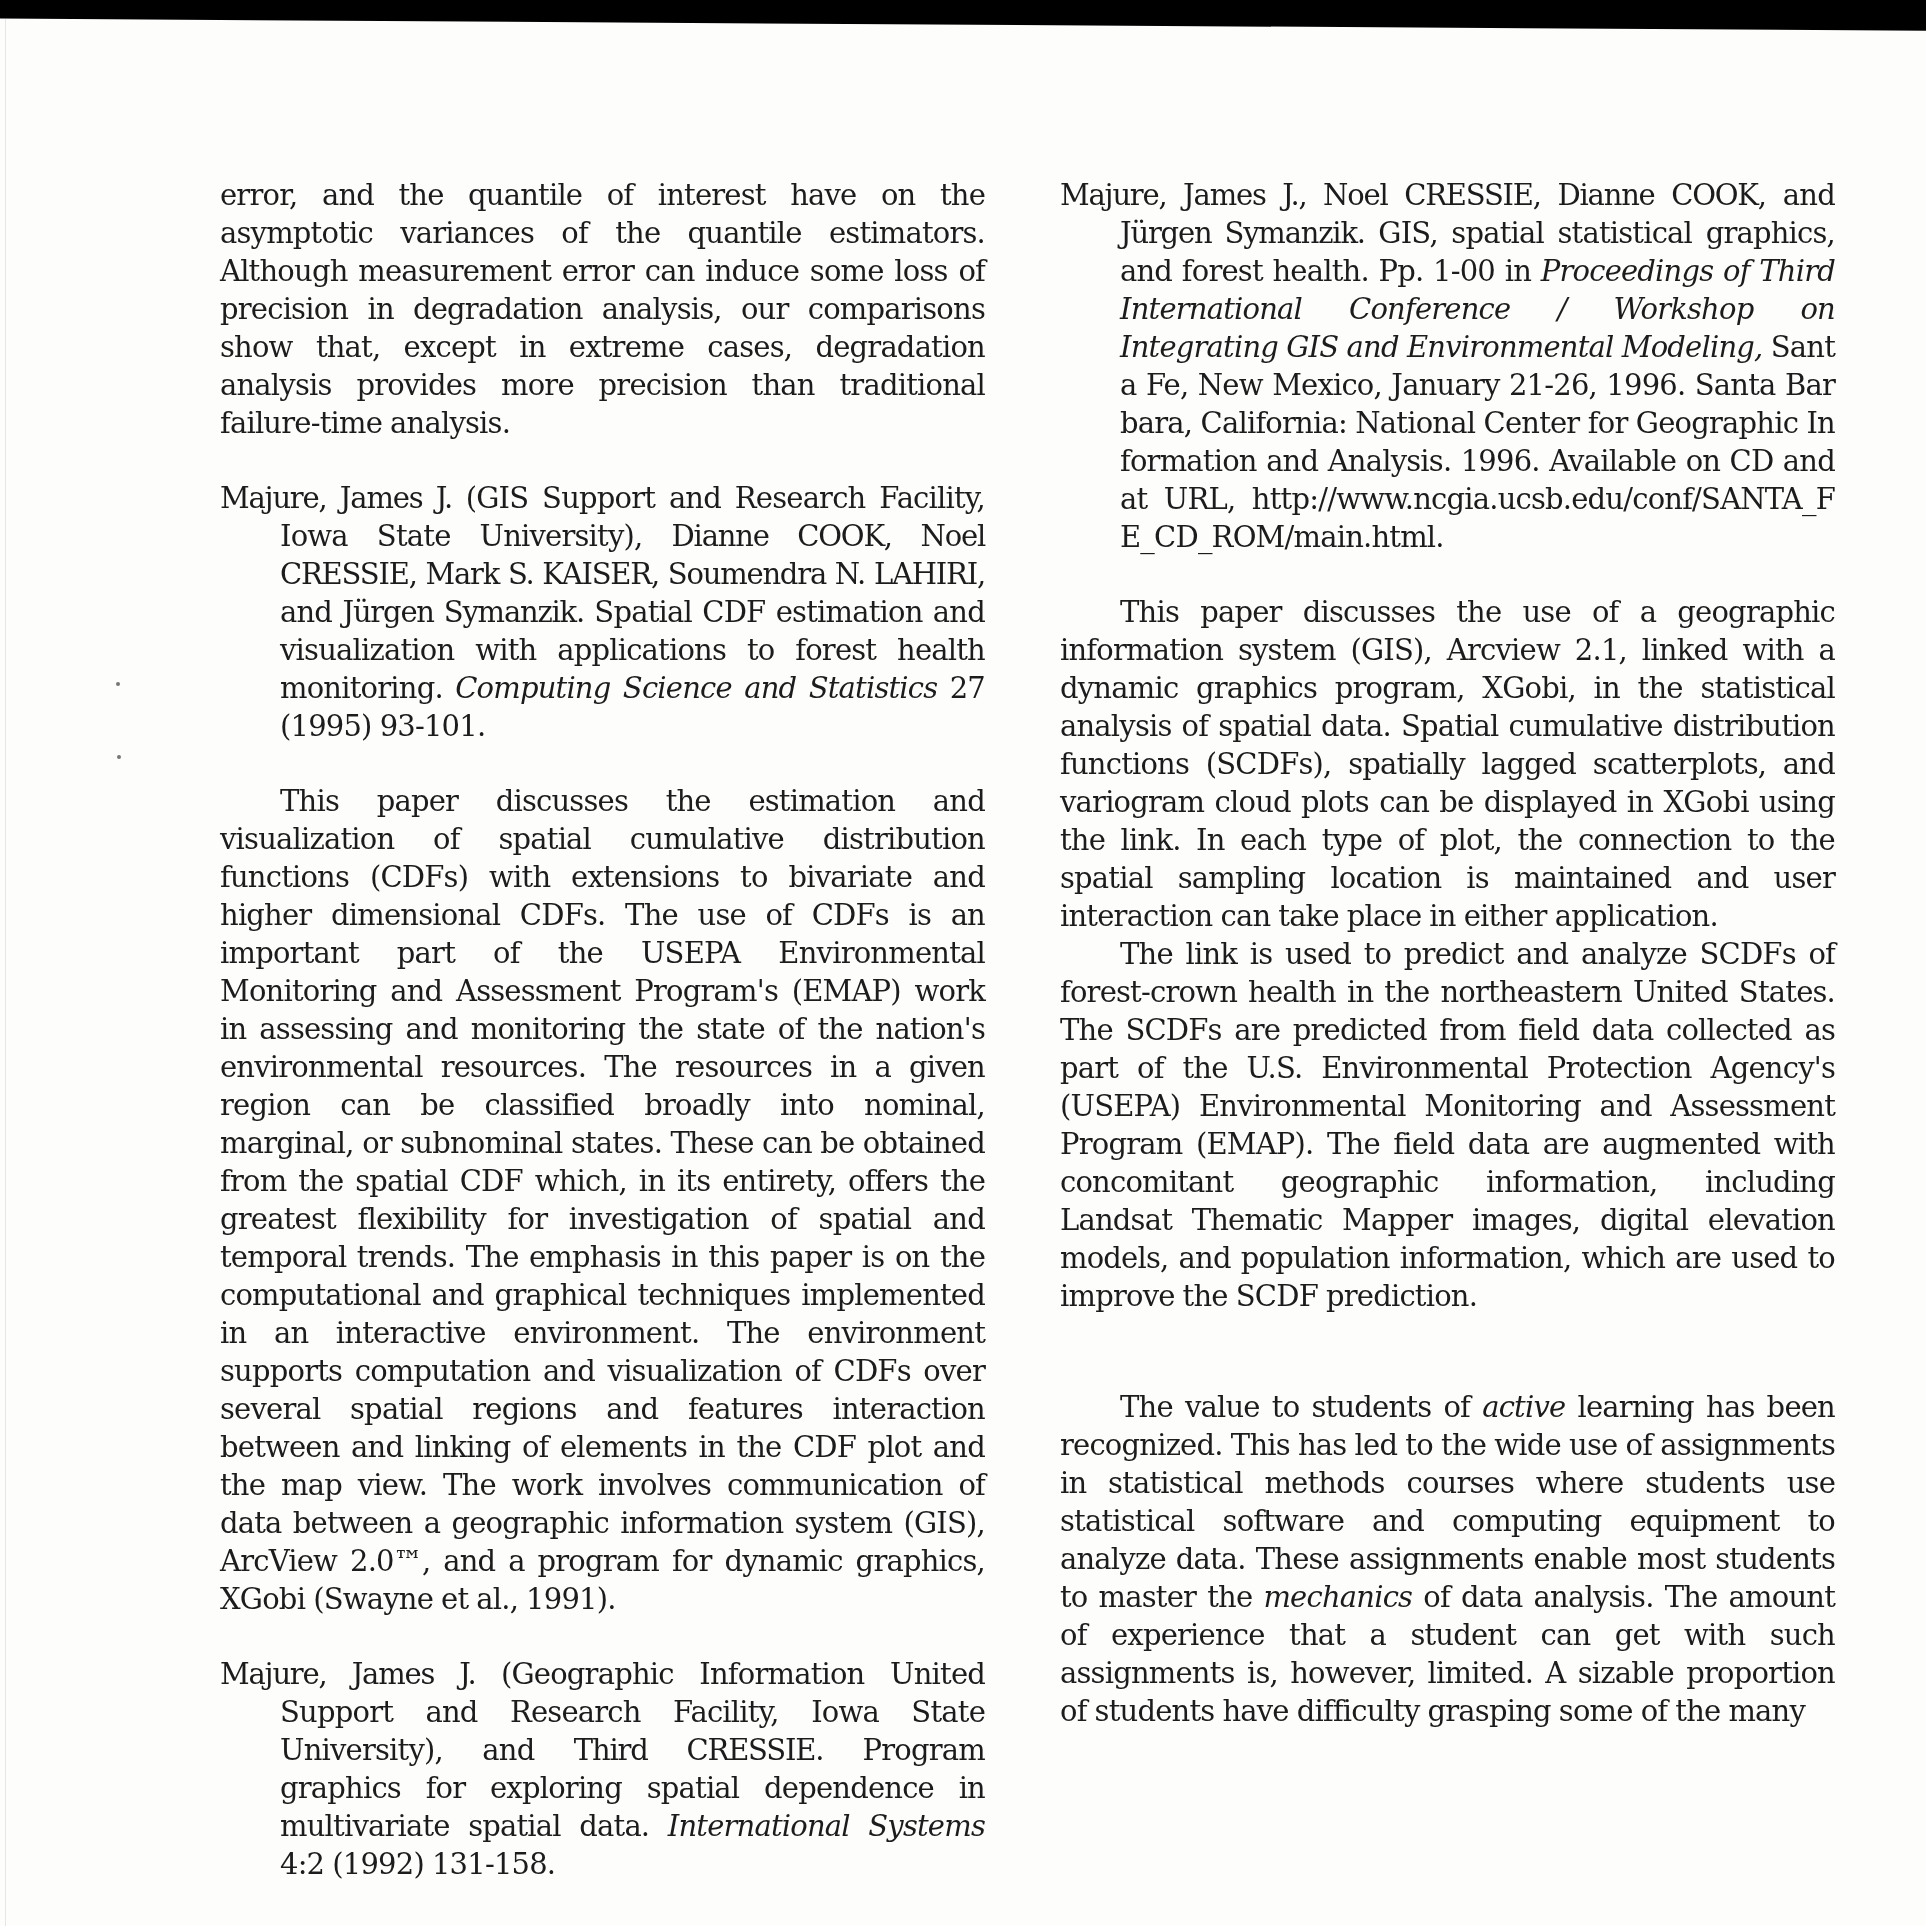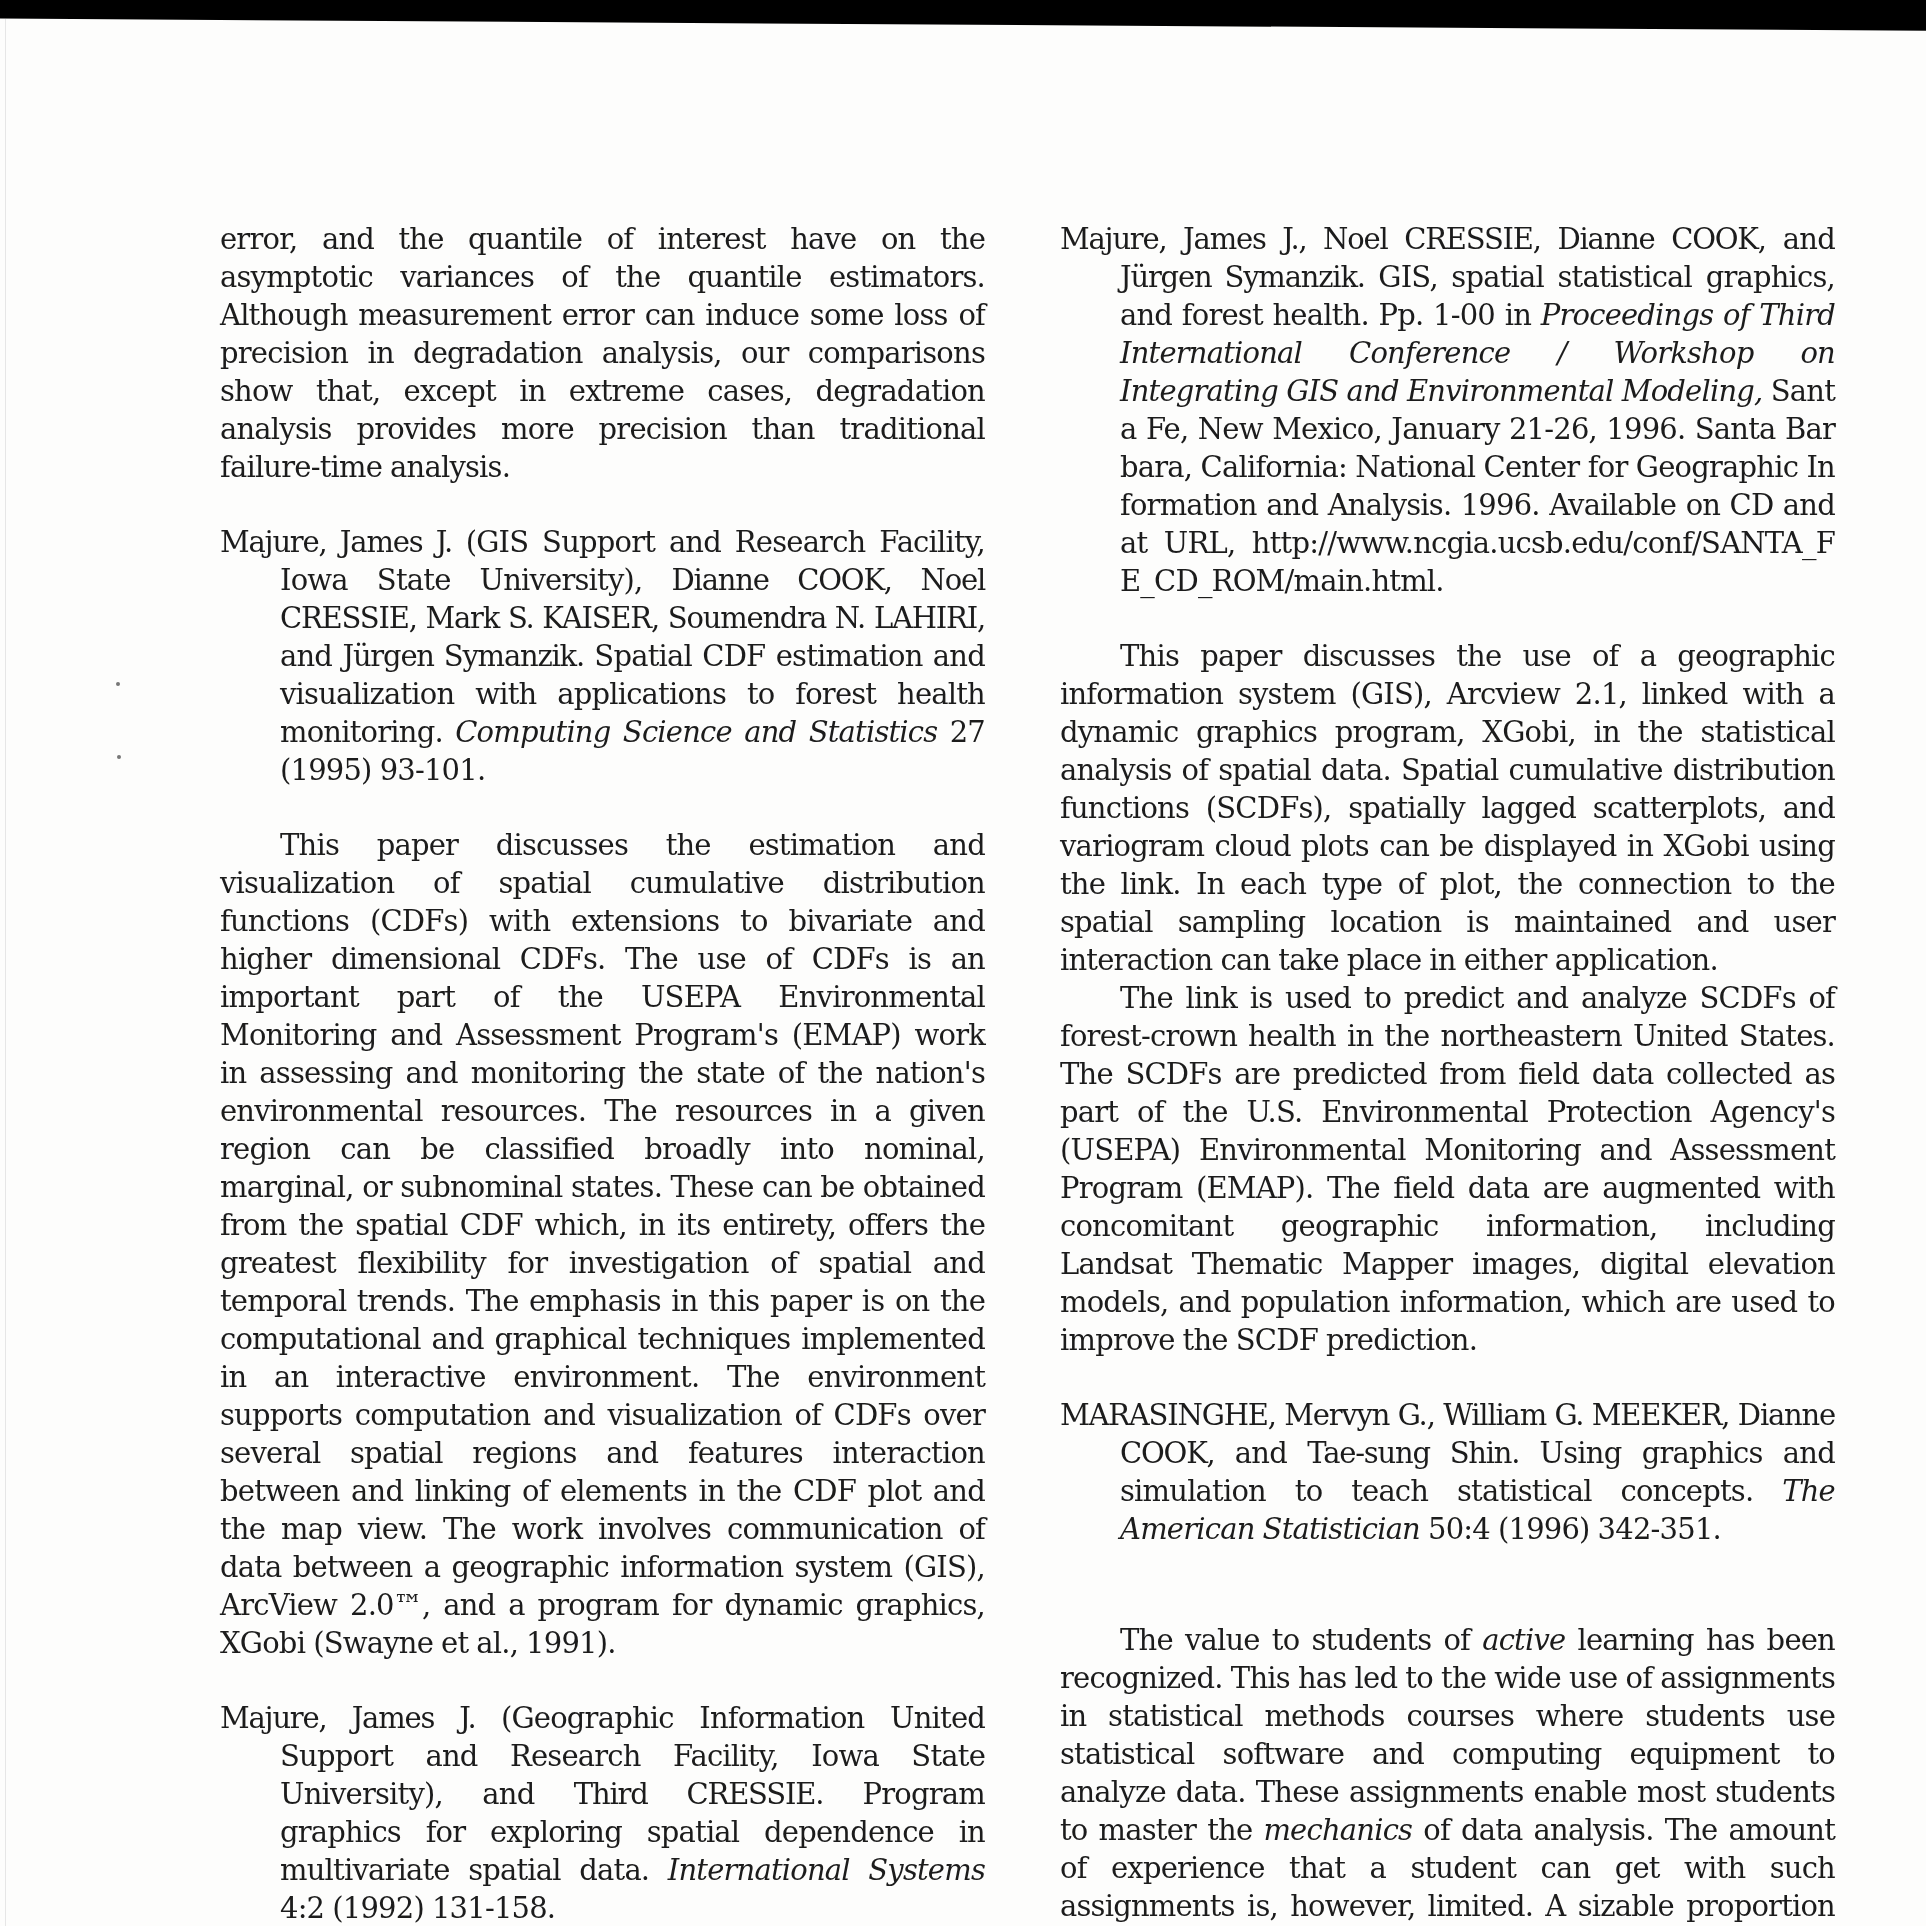--- a/index.html
+++ b/index.html
@@ -15,21 +15,21 @@
     clip-path: polygon(0 0, 100% 0, 100% 100%, 0 60%);
   }
   .left-line {
     position: absolute; left: 4.6px; top: 19px; width: 1.2px; height: 2523px;
     background: #e6e6e6;
   }
   .column {
     position: absolute; top: 176px;
     font-size: 29px; line-height: 38px;
     text-align: justify; hyphens: manual;
-    letter-spacing: -0.8px; word-spacing: -0.4px; margin-top: 44px;
+    letter-spacing: -0.8px; word-spacing: -0.4px;
   }
   .col-left { left: 220px; width: 765px; }
   .col-right { left: 1060px; width: 775px; }
   p { margin: 0; }
   .para-indent { text-indent: 60px; }
   .entry {
     padding-left: 60px; text-indent: -60px;
   }
   .gap-m { margin-top: 37px; }
   b { font-weight: normal; letter-spacing: -1.2px; }
@@ -64,19 +64,16 @@
 </div>
 
 <div class="column col-right">
   <p class="entry">
     <b>Majure, James J., Noel CRESSIE, Dianne COOK,</b><span> and </span><b>Jürgen Symanzik.</b><span> GIS, spatial statistical graphics, and forest health. Pp. 1-00 in </span><i>Proceedings of Third International Conference / Workshop on Integrating GIS and Environmental Modeling,</i><span style="word-break: break-all;"> Santa Fe, New Mexico, January 21-26, 1996. Santa Barbara, California: National Center for Geographic Information and Analysis. 1996. Available on CD and at URL, http://www.ncgia.ucsb.edu/conf/SANTA_FE_CD_ROM/main.html.</span>
   </p>
 
   <p class="para-indent gap-m">This paper discusses the use of a geographic information system (GIS), Arcview 2.1, linked with a dynamic graphics program, XGobi, in the statistical analysis of spatial data. Spatial cumulative distribution functions (SCDFs), spatially lagged scatterplots, and variogram cloud plots can be displayed in XGobi using the link. In each type of plot, the connection to the spatial sampling location is maintained and user interaction can take place in either application.</p>
   <p class="para-indent">The link is used to predict and analyze SCDFs of forest-crown health in the northeastern United States. The SCDFs are predicted from field data collected as part of the U.S. Environmental Protection Agency's (USEPA) Environmental Monitoring and Assessment Program (EMAP). The field data are augmented with concomitant geographic information, including Landsat Thematic Mapper images, digital elevation models, and population information, which are used to improve the SCDF prediction.</p>
 
-  <p class="entry gap-m">
-    <b>MARASINGHE, Mervyn G., William G. MEEKER, Dianne COOK,</b><span> and </span><b>Tae-sung Shin.</b><span> Using graphics and simulation to teach statistical concepts. </span><i>The American Statistician</i><span> 50:4 (1996) 342-351.</span>
-  </p>
 
   <p class="para-indent" style="margin-top:73px;"><span>The value to students of </span><i>active</i><span> learning has been recognized. This has led to the wide use of assignments in statistical methods courses where students use statistical software and computing equipment to analyze data. These assignments enable most students to master the </span><i>mechanics</i><span> of data analysis. The amount of experience that a student can get with such assignments is, however, limited. A sizable proportion of students have difficulty grasping some of the many </span></p>
 </div>
 
 
 </body></html>

